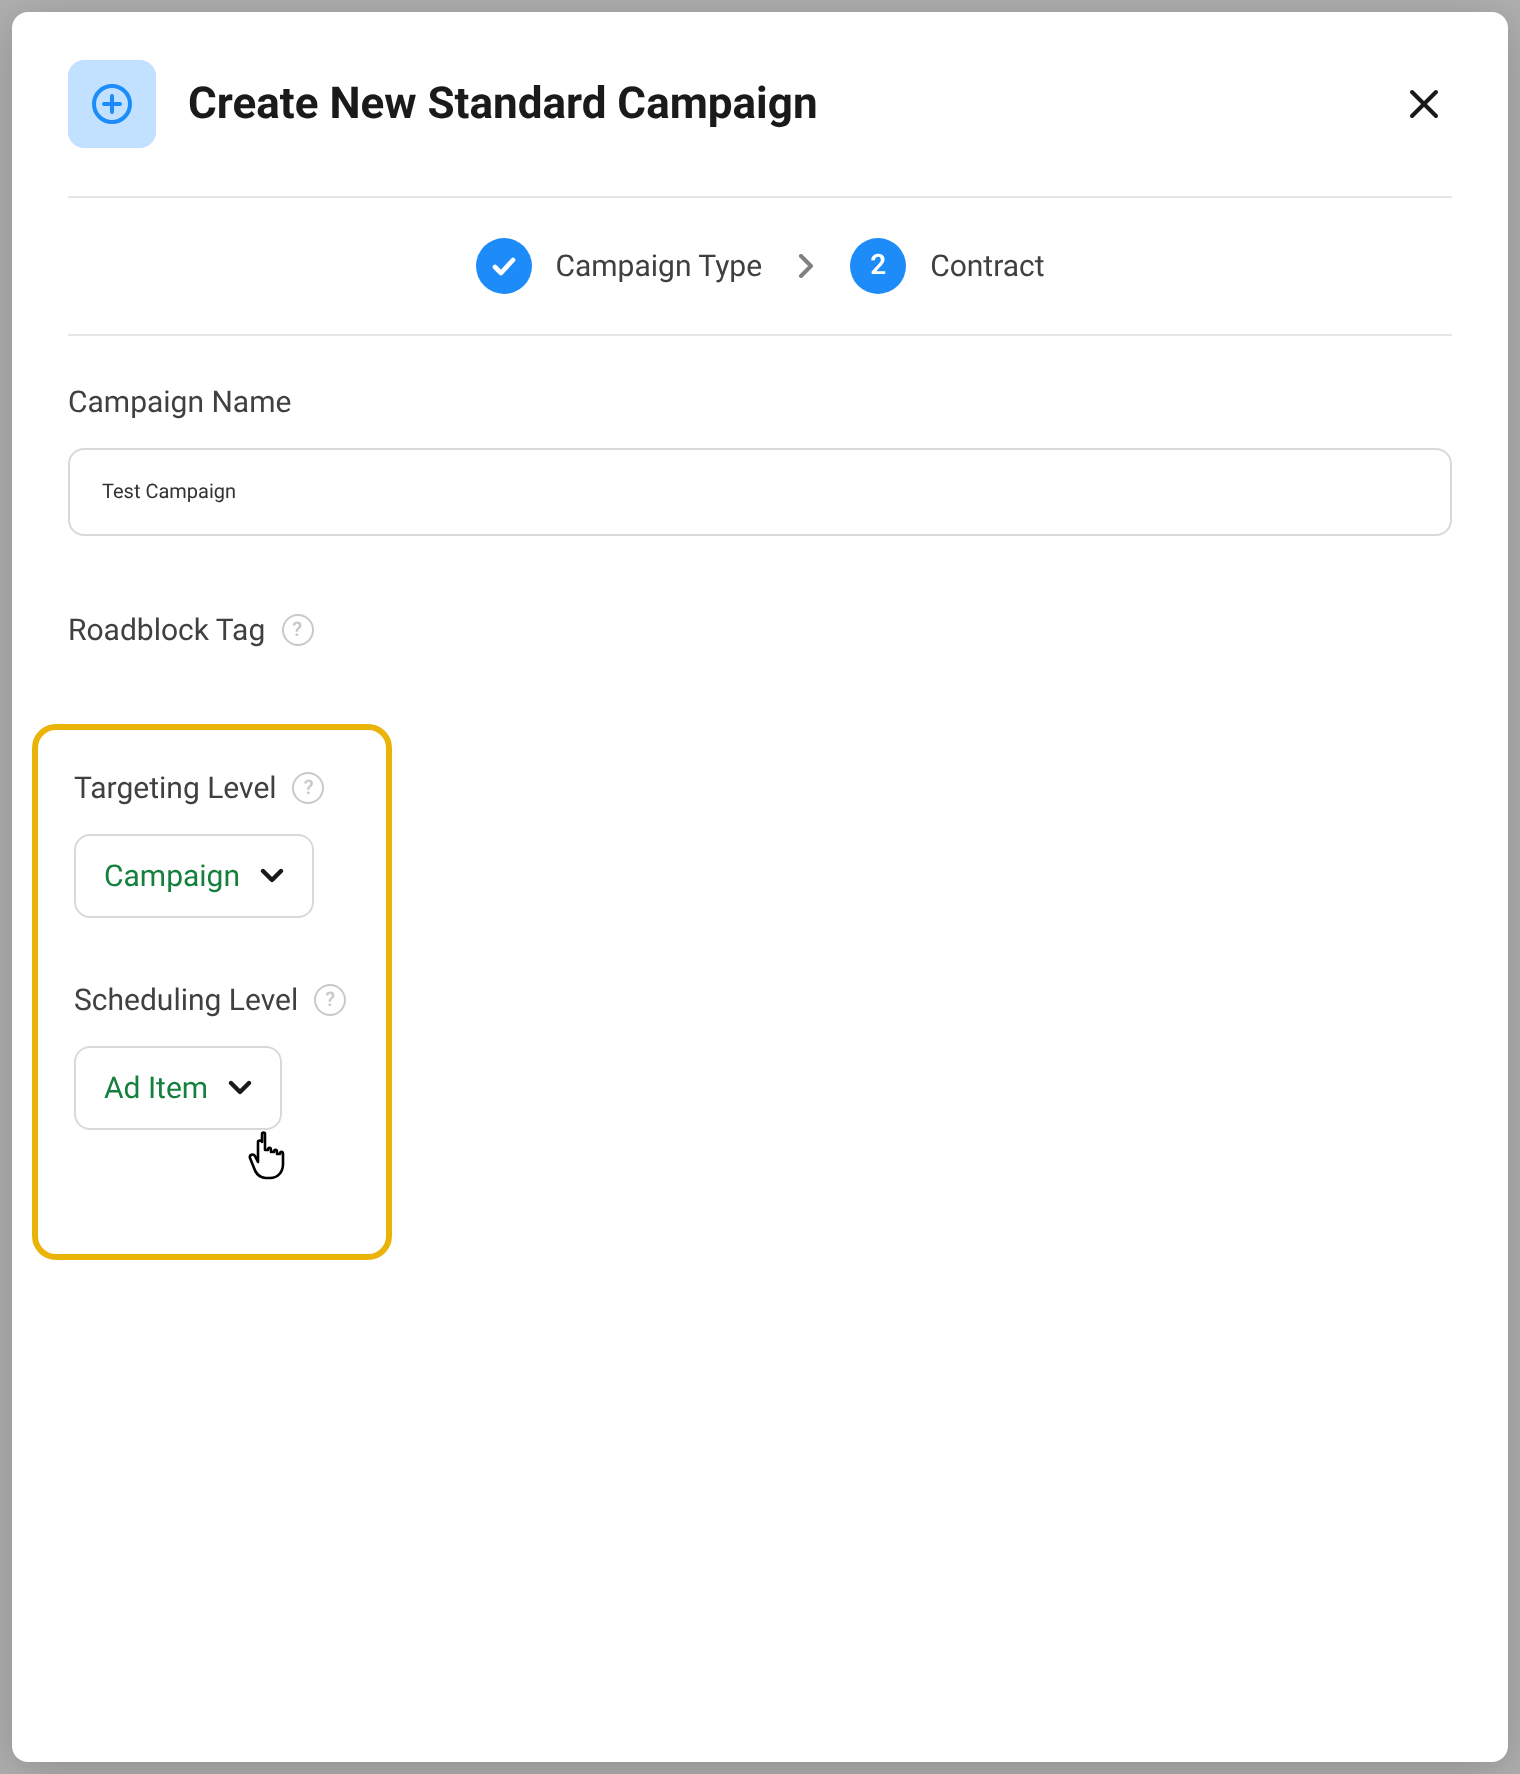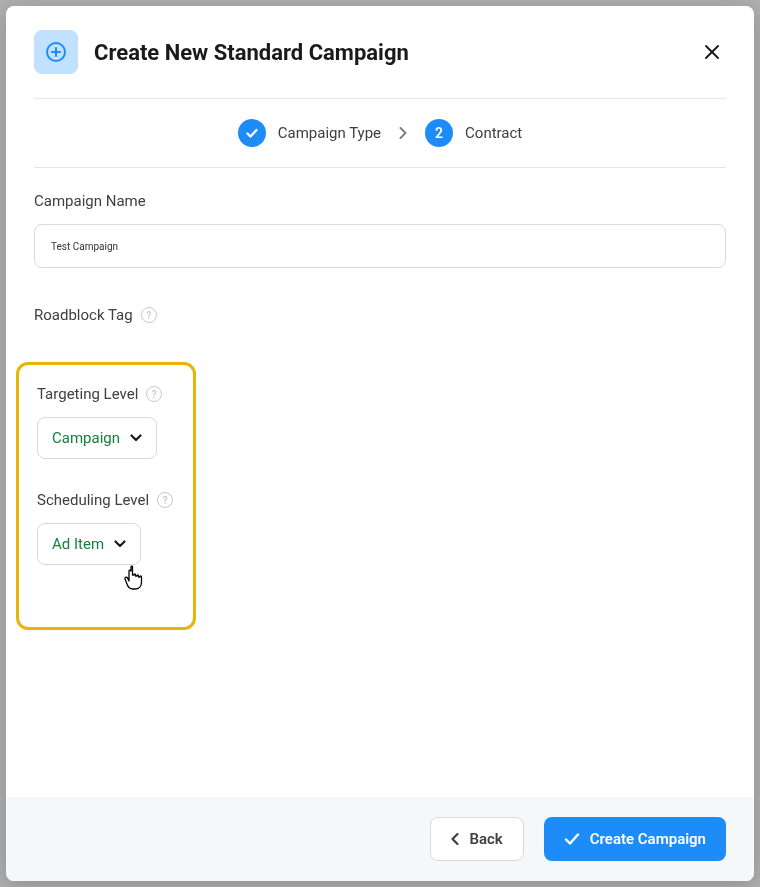--- a/index.html
+++ b/index.html
@@ -309,28 +309,14 @@
       </div>
 
       <svg class="cursor-hand" width="22" height="26" viewBox="0 0 22 26">
         <path d="M8 2 C8 1 9.5 1 9.5 2 L9.5 10 L11 10 C11 8.5 12.5 8.5 12.5 10 L12.5 11 L14 11 C14 9.5 15.5 9.5 15.5 11 L15.5 12 L17 12 C17 10.5 18.5 10.5 18.5 12 L18.5 17 C18.5 21 16 24 12 24 L10 24 C7 24 5 22 4 19 L2 14 C1.5 12.5 3.5 11.5 4.5 13 L6 16 L6 6 C6 5 8 5 8 6 Z" fill="#fff" stroke="#000" stroke-width="1.3" stroke-linejoin="round"></path>
       </svg>
     </div>
 
 
   </div>
 
-  <div class="footer">
-    <button class="btn btn-secondary">
-      <svg width="8" height="12" viewBox="0 0 8 12" fill="none">
-        <path d="M6.5 1 L1.5 6 L6.5 11" stroke="#404040" stroke-width="2.2" stroke-linecap="round" stroke-linejoin="round"></path>
-      </svg>
-      <span>Back</span>
-    </button>
-    <button class="btn btn-primary">
-      <svg width="16" height="14" viewBox="0 0 16 14" fill="none">
-        <path d="M2 7.5 L6 11.5 L14 2.5" stroke="#fff" stroke-width="2.4" stroke-linecap="round" stroke-linejoin="round"></path>
-      </svg>
-      <span>Create Campaign</span>
-    </button>
-  </div>
 
 </div>
 
 </body></html>

